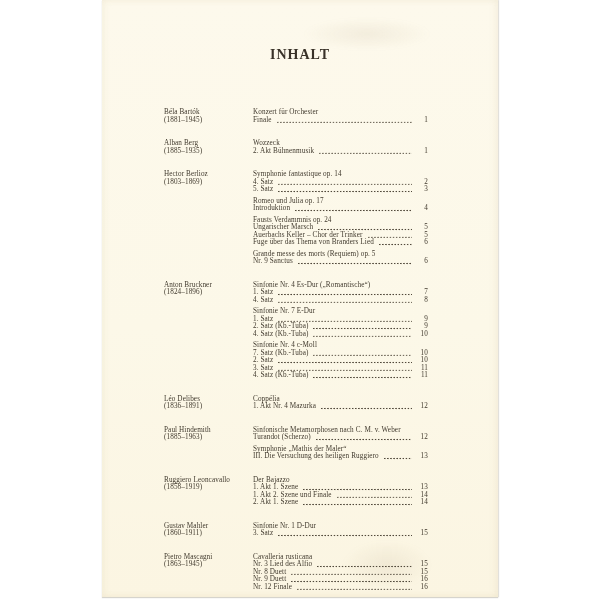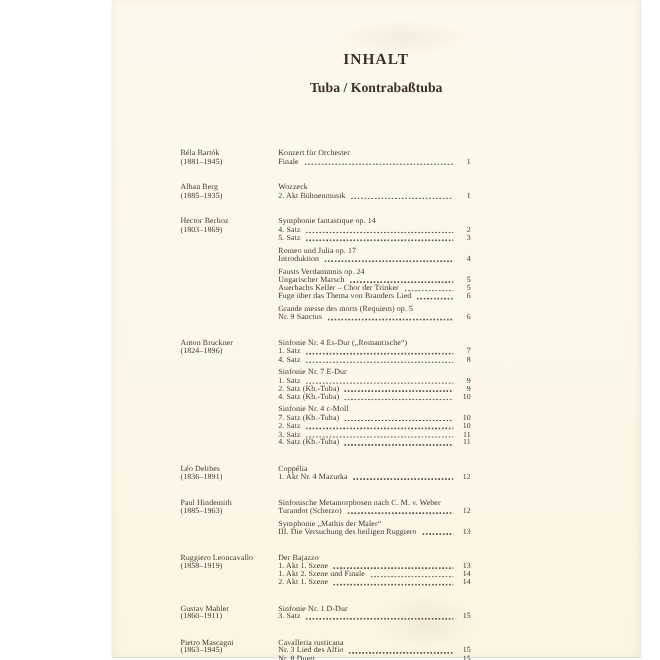--- a/index.html
+++ b/index.html
@@ -5,21 +5,21 @@
   html, body {
     margin: 0; padding: 0;
     width: 600px; height: 600px;
     background: #ffffff;
     font-family: "Liberation Serif", "DejaVu Serif", serif;
     overflow: hidden;
   }
   .page {
     position: absolute;
     left: 102px; top: 0;
-    width: 480px; height: 597px;
+    width: 396px; height: 597px;
     background: linear-gradient(180deg, #fdf9ec 0%, #fcf8e8 55%, #fbf5e2 100%);
     box-shadow: inset -3px 0 6px rgba(185,165,120,0.10),
                 inset 3px 0 6px rgba(185,165,120,0.07),
                 0 1px 1px rgba(120,110,90,0.28),
                 1px 0 1px rgba(140,130,110,0.20);
   }
   .ghost {
     position: absolute;
     background: radial-gradient(ellipse at center, rgba(150,130,90,0.10) 0%, rgba(150,130,90,0.0) 70%);
     filter: blur(2px);
@@ -46,21 +46,21 @@
   }
   .toc {
     position: absolute;
     left: 62px; top: 109px;
     width: 264px;
     font-size: 7.2px;
     line-height: 7.5px;
     color: #40392d;
     letter-spacing: 0.1px;
   }
-  .group { display: flex; align-items: flex-start; margin-top: 27px; }
+  .group { display: flex; align-items: flex-start; }
   .group + .group { margin-top: 16px; }
   .composer-col { flex: 0 0 89px; width: 89px; }
   .composer-line { white-space: nowrap; }
   .works-col { flex: 1 1 auto; min-width: 0; }
   .work + .work { margin-top: 4px; }
   .work-title { white-space: nowrap; }
   .toc-row { display: flex; align-items: baseline; }
   .label { white-space: nowrap; flex: 0 0 auto; }
   .dots {
     flex: 1 1 auto;
@@ -73,21 +73,20 @@
   }
   .pagenum { flex: 0 0 13px; text-align: right; white-space: nowrap; }
 </style>
 </head>
 <body>
 
 <div class="page">
   <div class="ghost ghost-top"></div>
   <div class="ghost ghost-bottom"></div>
   <div class="title">INHALT</div>
-  <div class="subtitle">Tuba / Kontrabaßtuba</div>
   <div class="toc">
       <div class="group">
         <div class="composer-col">
           <div class="composer-line">Béla Bartók</div>
           <div class="composer-line">(1881–1945)</div>
         </div>
         <div class="works-col">
           <div class="work">
             <div class="work-title">Konzert für Orchester</div>
             <div class="toc-row">

